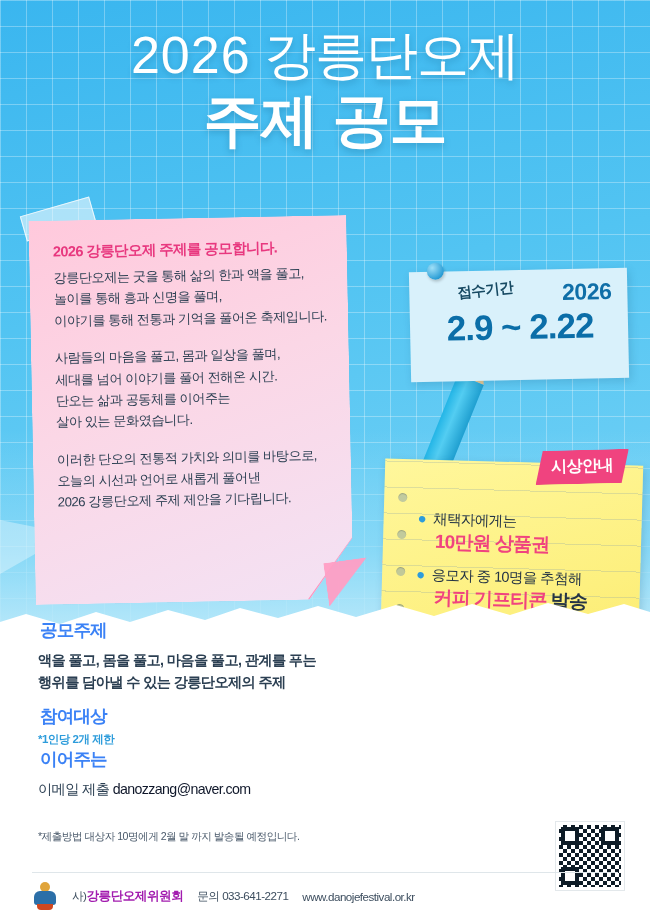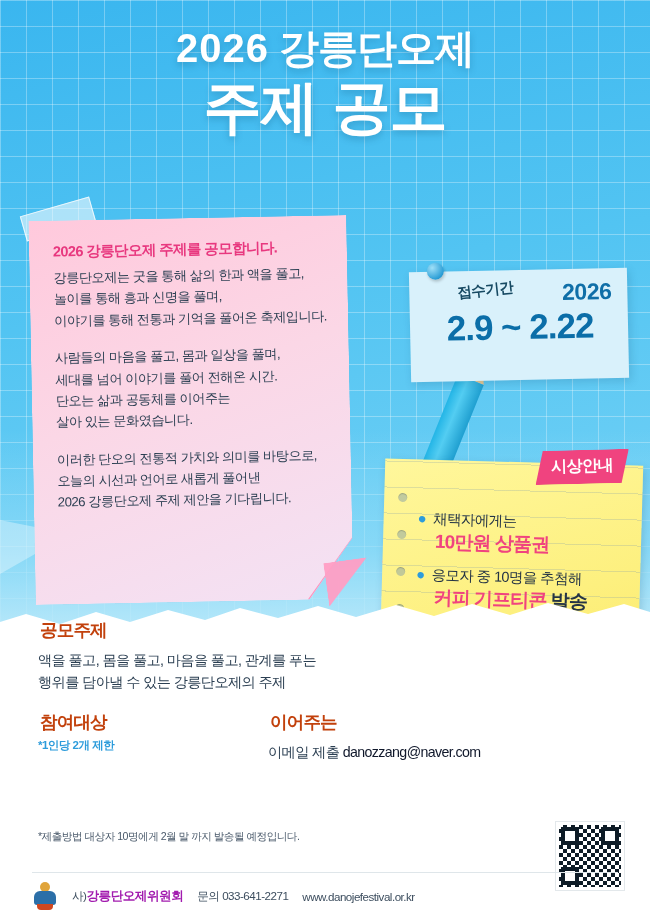--- a/index.html
+++ b/index.html
@@ -54,22 +54,22 @@
   .title-wrap {
     position: absolute;
     left: 0; top: 26px;
     width: 650px;
     text-align: center;
     color: #ffffff;
     letter-spacing: -1px;
     text-shadow: 0 3px 7px rgba(12,80,120,0.28);
   }
   .title-line1 {
-    font-size: 40px;
-    font-weight: bold;
+    font-size: 52px;
+    font-weight: normal;
     line-height: 1.12;
     white-space: nowrap;
   }
   .title-line1 .yr { letter-spacing: 1px; }
   .title-line2 {
     font-size: 58px;
     font-weight: bold;
     line-height: 1.1;
     margin-top: 4px;
   }
@@ -261,21 +261,21 @@
   }
   .award-strong .pink { color: #f0437f; }
   .award-strong .dark { color: #243445; }
 
   
   .lower { position: absolute; left: 0; top: 618px; width: 650px; }
   .sec { padding: 0 38px; }
   .sec-title {
     font-size: 17.5px;
     font-weight: bold;
-    color: #c2410c;
+    color: #3b82f6;
     letter-spacing: -0.8px;
     position: relative;
     display: inline-block;
     padding: 0 2px;
   }
   .sec-title::after {
     content: "";
     position: absolute;
     left: 0; right: 0; bottom: 1px;
     height: 7px;
@@ -284,22 +284,23 @@
   }
   .sec-body {
     margin-top: 7px;
     font-size: 14.2px;
     line-height: 1.58;
     color: #2b3f52;
     letter-spacing: -0.6px;
   }
   .row-two {
     display: flex;
-    margin-top: 16px;
+    margin-top: 10px;
     padding: 0 38px;
+    flex-direction: column;
   }
   .col-left { width: 230px; }
   .col-right { flex: 1; }
   .note-small {
     margin-top: 4px;
     font-size: 11.5px;
     color: #2d9cdb;
     font-weight: bold;
     letter-spacing: -0.5px;
   }
@@ -473,21 +474,21 @@
     </div>
   </div>
 
   <div class="scrap-pink"></div>
 
   <div class="bottom-white"></div>
 
   <div class="lower">
     <div class="sec">
       <div class="sec-title">공모주제</div>
-      <div class="sec-body" style="white-space: pre-line;">액을 풀고, 몸을 풀고, 마음을 풀고, 관계를 푸는
+      <div class="sec-body" style="white-space: pre-line; font-weight: bold;">액을 풀고, 몸을 풀고, 마음을 풀고, 관계를 푸는
 행위를 담아낼 수 있는 강릉단오제의 주제</div>
     </div>
 
     <div class="row-two">
       <div class="col-left">
         <div class="sec-title">참여대상</div>
         <div class="note-small">*1인당 2개 제한</div>
       </div>
       <div class="col-right">
         <div class="sec-title">이어주는</div>

